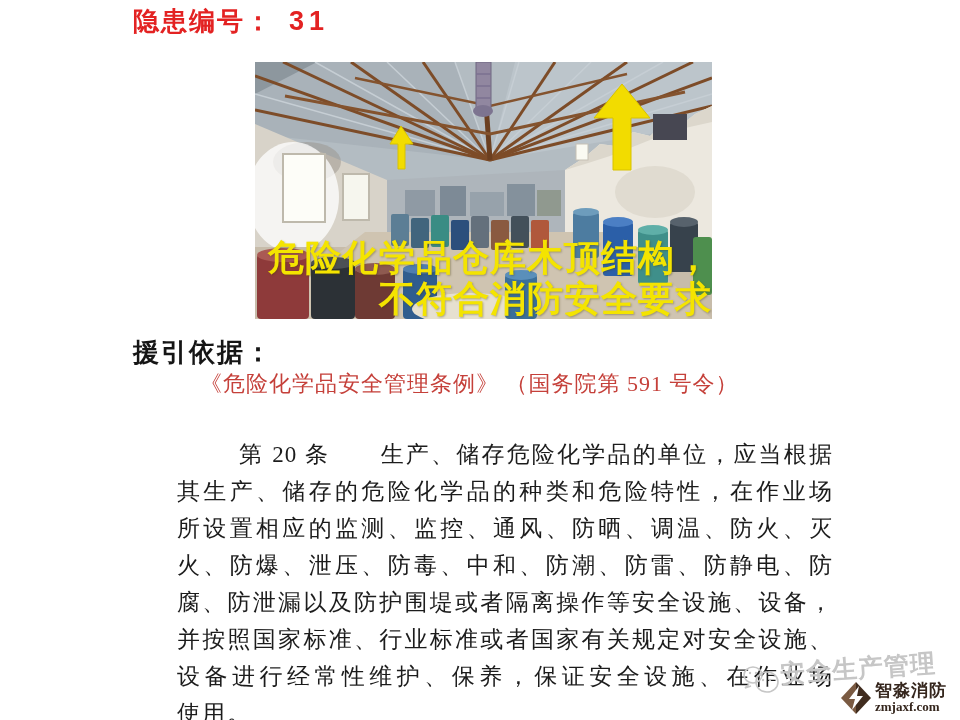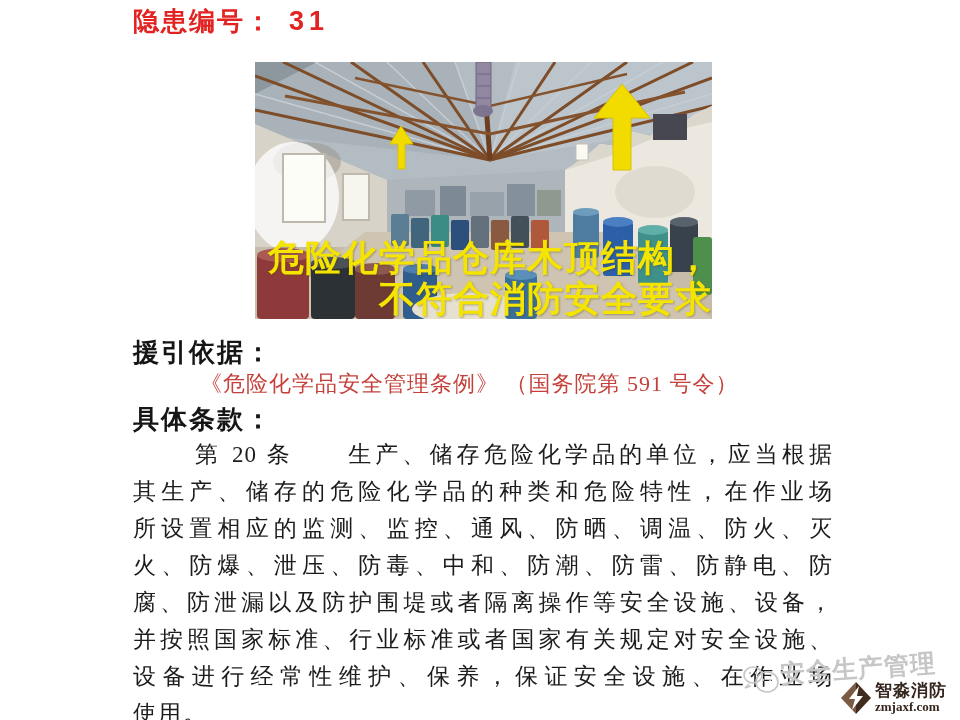--- a/index.html
+++ b/index.html
@@ -23,21 +23,21 @@
   .sec-label{position:absolute;left:133px;font-size:26px;font-weight:bold;color:#151515;
     letter-spacing:2px;white-space:nowrap;}
   .citation-label{top:335px;}
   .clause-label{top:402px;}
   .citation-text{position:absolute;left:200px;top:369px;font-size:22px;color:#c5403a;
     letter-spacing:1px;white-space:nowrap;font-weight:400;}
 
   
   .clause{position:absolute;left:133px;top:436px;width:700px;font-size:23px;color:#1c1c1c;}
   .clause .line{height:37px;line-height:37px;text-align:justify;text-align-last:justify;
-    letter-spacing:1px;overflow:hidden;}
+    letter-spacing:1px;overflow:hidden;margin-left:44px;}
   .clause .line.indent{padding-left:62px;}
   .clause .line.last{text-align-last:left;letter-spacing:2px;}
 
   
   .wm{position:absolute;left:780px;top:652px;color:#c6c6c6;font-family:"Liberation Sans",sans-serif;
     font-weight:bold;font-size:25px;letter-spacing:1px;transform:rotate(-4deg);white-space:nowrap;}
   .wm-icon{position:absolute;left:740px;top:662px;}
   .logo{position:absolute;left:841px;top:680px;display:flex;align-items:flex-end;}
   .logo-mark{flex:0 0 auto;margin-top:2px;}
   .logo-text{margin-left:4px;font-family:"Liberation Sans",sans-serif;color:#35261d;}
@@ -174,21 +174,20 @@
     </svg>
 
     <div class="caption">
       <div>危险化学品仓库木顶结构，</div>
       <div>不符合消防安全要求</div>
     </div>
   </div>
 
   <div class="sec-label citation-label">援引依据：</div>
   <div class="citation-text">《危险化学品安全管理条例》 （国务院第 591 号令）</div>
-  <div class="sec-label clause-label">具体条款：</div>
 
   <div class="clause">
     <div class="line indent">第 20 条　　生产、储存危险化学品的单位，应当根据</div>
     <div class="line">其生产、储存的危险化学品的种类和危险特性，在作业场</div>
     <div class="line">所设置相应的监测、监控、通风、防晒、调温、防火、灭</div>
     <div class="line">火、防爆、泄压、防毒、中和、防潮、防雷、防静电、防</div>
     <div class="line">腐、防泄漏以及防护围堤或者隔离操作等安全设施、设备，</div>
     <div class="line">并按照国家标准、行业标准或者国家有关规定对安全设施、</div>
     <div class="line">设备进行经常性维护、保养，保证安全设施、在作业场</div>
     <div class="line last">使用。</div>

